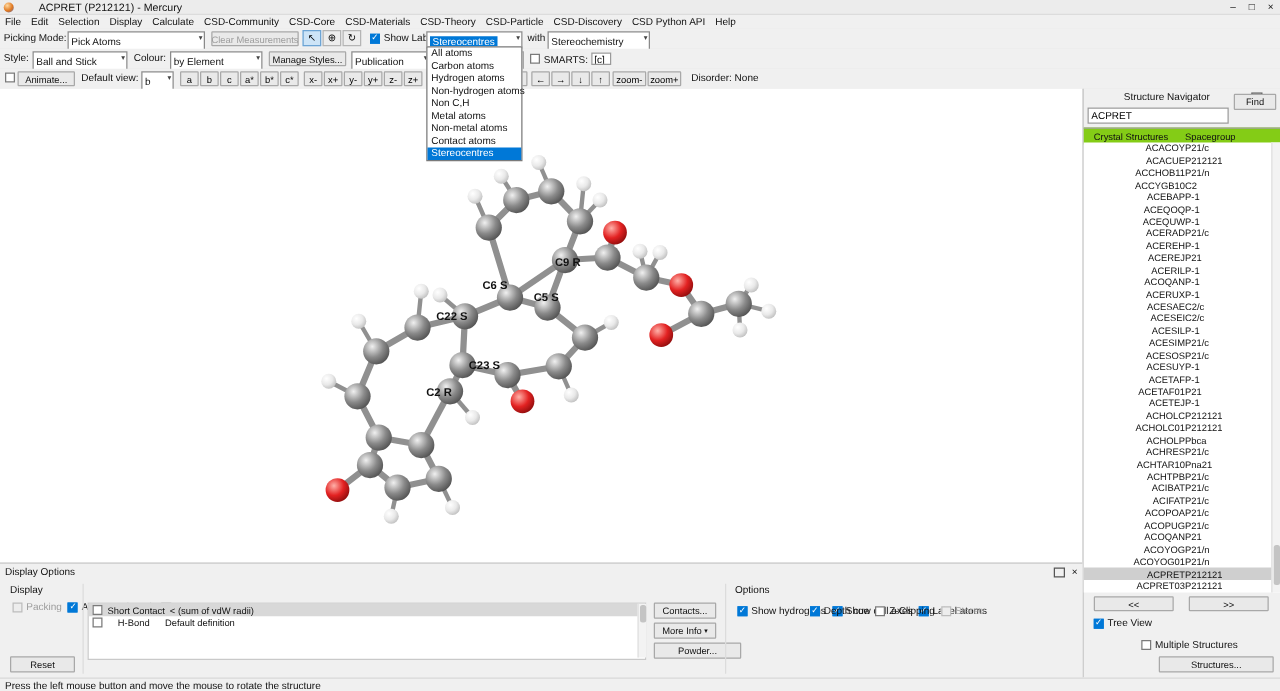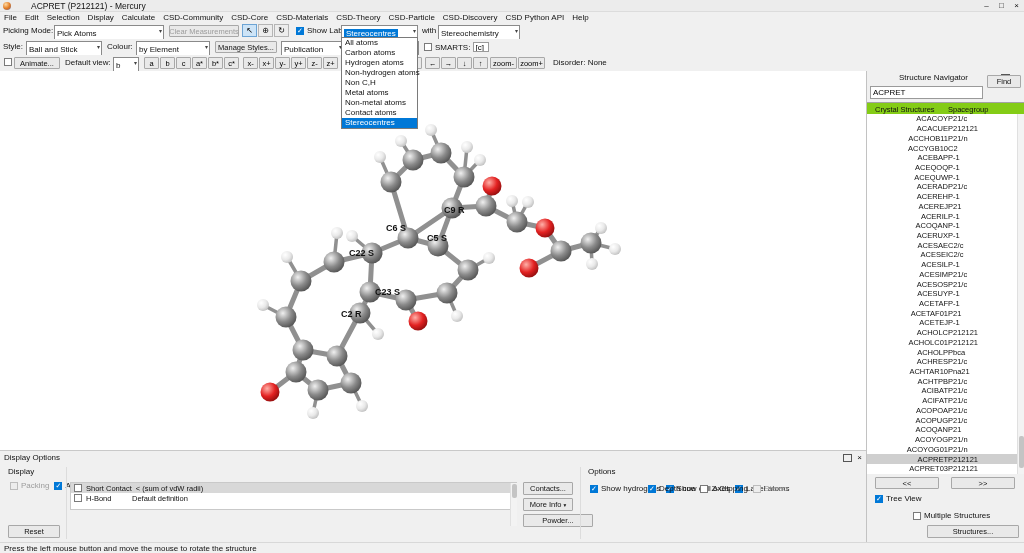--- a/index.html
+++ b/index.html
@@ -81,22 +81,22 @@
   .nav-name{flex:0 0 81px;padding-left:29px;box-sizing:border-box;white-space:nowrap;}
   .nav-sg{white-space:nowrap;}
   .scrollbar{position:absolute;right:0;top:0;bottom:0;width:7px;background:#f3f3f3;border-left:1px solid #e0e0e0;box-sizing:border-box;}
   .scroll-thumb{position:absolute;left:1px;width:5px;background:#c4c4c4;border-radius:2px;}
 
   
   .dop{position:absolute;left:0;top:450px;width:866px;height:92px;background:#f0f0f0;
     border-top:1px solid #c9c9c9;box-sizing:border-box;}
   .group-label{position:absolute;font-size:8px;}
   .vsep{position:absolute;top:16px;bottom:3px;width:1px;background:#dcdcdc;}
-  .contacts-list{position:absolute;left:70px;top:31px;width:447px;height:28px;background:#fff;
-    border:1px solid #c9c9c9;box-sizing:border-box;overflow:hidden;}
+  .contacts-list{position:absolute;left:70px;top:31px;width:447px;height:46px;background:#fff;
+    border:1px solid #c9c9c9;box-sizing:border-box;overflow:hidden;text-align:center;}
   .contact-row{display:flex;align-items:center;height:10px;font-size:7.5px;padding-left:3px;gap:4px;}
   .contact-row.selected{background:#d8d8d8;}
   .contact-name{flex:0 0 42px;white-space:nowrap;}
   .contact-def{white-space:nowrap;}
 
   
   .statusbar{position:absolute;top:542px;left:0;right:0;height:11px;background:#f0f0f0;
     border-top:1px solid #d8d8d8;display:flex;align-items:center;padding-left:4px;font-size:8px;box-sizing:border-box;}
 </style>
 </head>

